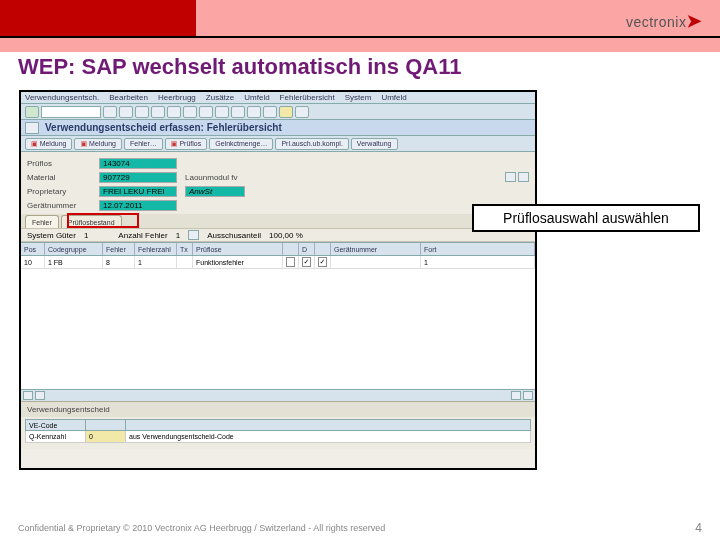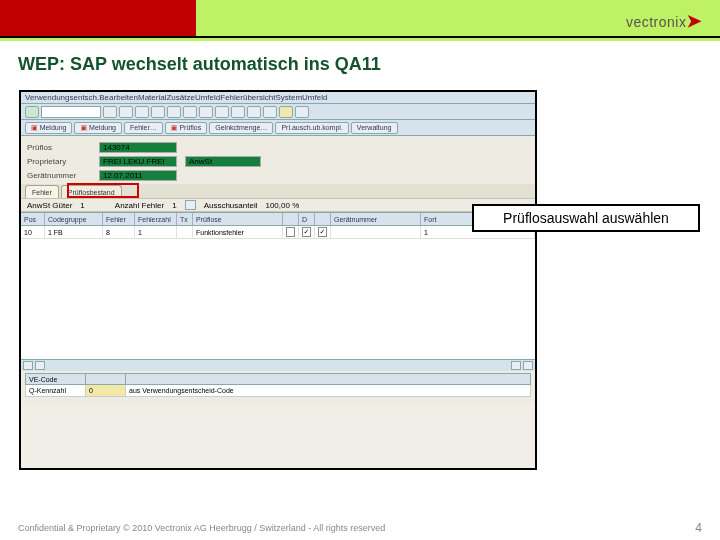--- a/index.html
+++ b/index.html
@@ -1,39 +1,39 @@
 <!DOCTYPE html>
 <html><head>
 <meta charset="utf-8">
 <style>
   * { box-sizing: border-box; margin: 0; padding: 0; }
   body { width: 720px; height: 540px; font-family: Arial, sans-serif; background: #fff; position: relative; overflow: hidden; }
-  .topbar { height: 41px; background: #bef264; position: relative; }
+  .topbar { height: 52px; background: #fca5a5; position: relative; }
   .redblock { position: absolute; left: 0; top: 0; width: 196px; height: 36px; background: #c00000; }
   .logo { position: absolute; right: 18px; top: 10px; font-size: 14px; color: #555; font-weight: 500; letter-spacing: 0.5px; }
   .logo-arrow { color: #c00000; font-size: 18px; font-weight: bold; }
   .rule { position: absolute; left: 0; right: 0; top: 36px; height: 2px; background: #000; }
-  .slide-title { position: absolute; left: 18px; top: 54px; font-size: 18px; font-weight: bold; color: #14532d; }
+  .slide-title { position: absolute; left: 18px; top: 54px; font-size: 22px; font-weight: bold; color: #701a75; }
   .sap-window { position: absolute; left: 19px; top: 90px; width: 518px; height: 380px; border: 2px solid #000; background: #f0eee6; font-size: 8px; font-family: Arial, sans-serif; }
-  .menubar { height: 12px; background: #d7e3ec; border-bottom: 1px solid #8aa; display: flex; align-items: center; padding: 0 4px; color: #335; }
+  .menubar { height: 12px; background: #d7e3ec; border-bottom: 1px solid #8aa; display: flex; align-items: center; padding: 0 4px; gap: 10px; color: #335; }
   .menubar span { cursor: default; }
   .toolbar1 { height: 16px; background: #d7e3ec; border-bottom: 1px solid #8aa; display: flex; align-items: center; gap: 2px; padding: 0 4px; }
   .tbicon { width: 14px; height: 12px; background: #e8eef3; border: 1px solid #8aa; border-radius: 2px; }
   .tbicon.check { background: #cfe6cf; }
   .tbicon.yellow { background: #f2e9a8; }
   .bluebar { height: 16px; background: #c9d9ed; border-bottom: 1px solid #8aa; display: flex; align-items: center; padding: 0 4px; color: #2a3a6a; font-weight: bold; font-size: 10px; }
   .blueicon { width: 14px; height: 12px; background: #e8eef3; border: 1px solid #8aa; margin-right: 6px; }
   .toolbar2 { height: 16px; background: #d7e3ec; border-bottom: 1px solid #8aa; display: flex; align-items: center; gap: 2px; padding: 0 4px; }
   .tbbtn { height: 12px; padding: 0 5px; background: #e8eef3; border: 1px solid #8aa; border-radius: 2px; display: flex; align-items: center; color: #335; font-size: 7px; }
   .formarea { padding: 4px 6px 2px 6px; background: #eeece2; }
   .formrow { display: flex; align-items: center; height: 14px; }
   .flabel { width: 72px; color: #444; }
-  .finput { height: 11px; background: #15803d; border: 1px solid #aaa; padding: 0 3px; display: flex; align-items: center; margin-right: 8px; }
+  .finput { height: 11px; background: #14b8a6; border: 1px solid #aaa; padding: 0 3px; display: flex; align-items: center; margin-right: 8px; }
   .finput.w1 { width: 78px; }
-  .finput.w2 { width: 76px; }
+  .finput.w2 { width: 60px; font-style: italic; }
   .tabstrip { display: flex; height: 14px; background: #e3e0d4; gap: 2px; padding-left: 4px; align-items: flex-end; position: relative; }
   .tab { height: 13px; padding: 0 6px; background: #efece0; border: 1px solid #a9a48a; border-bottom: none; font-size: 7px; display: flex; align-items: center; color: #333; border-radius: 3px 3px 0 0; }
   .tab.active { background: #f6f3e8; }
   .redbox { position: absolute; border: 2px solid #d00000; left: 46px; top: -1px; width: 72px; height: 15px; pointer-events: none; }
   .gridhead { display: flex; height: 14px; background: #d7e3ec; border-top: 1px solid #8aa; border-bottom: 1px solid #8aa; }
   .gh { border-right: 1px solid #aac; padding: 1px 3px; color: #335; font-size: 7px; display: flex; align-items: center; }
   .gridrow { display: flex; height: 13px; background: #fff; border-bottom: 1px solid #ddd; }
   .gc { border-right: 1px solid #e0e0e0; padding: 1px 3px; font-size: 7px; display: flex; align-items: center; }
   .gridempty { flex: 1; background: #fff; }
   .scrollstrip { height: 12px; background: #d7e3ec; display: flex; justify-content: space-between; align-items: center; padding: 0 2px; border-top: 1px solid #8aa; }
@@ -65,21 +65,21 @@
   </div>
 </div>
 <div class="rule"></div>
 
 <h1 class="slide-title">WEP: SAP wechselt automatisch ins QA11</h1>
 
 <div class="sap-window">
   <div class="menubar">
     <span>Verwendungsentsch.</span>
     <span>Bearbeiten</span>
-    <span>Material</span>
+    <span>Heerbrugg</span>
     <span>Zusätze</span>
     <span>Umfeld</span>
     <span>Fehlerübersicht</span>
     <span>System</span>
     <span>Umfeld</span>
   </div>
   <div class="toolbar1">
     <div class="tbicon check"></div>
     <div style="width:60px;height:12px;background:#fff;border:1px solid #8aa;"></div>
     <div class="tbicon"></div>
@@ -89,20 +89,24 @@
     <div class="tbicon"></div>
     <div class="tbicon"></div>
     <div class="tbicon"></div>
     <div class="tbicon"></div>
     <div class="tbicon"></div>
     <div class="tbicon"></div>
     <div class="tbicon"></div>
     <div class="tbicon yellow"></div>
     <div class="tbicon"></div>
   </div>
+  <div class="bluebar">
+    <div class="blueicon"></div>
+    <span>Verwendungsentscheid erfassen: Fehlerübersicht</span>
+  </div>
   <div class="toolbar2">
     <div class="tbbtn">
         <span style="color:#c33;margin-right:2px;">▣</span>
         <span>Meldung</span>
       </div>
     <div class="tbbtn">
         <span style="color:#c33;margin-right:2px;">▣</span>
         <span>Meldung</span>
       </div>
     <div class="tbbtn"><span>Fehler</span>…</div>
@@ -116,40 +120,49 @@
       </div>
     <div class="tbbtn">
         <span>Verwaltung</span>
       </div>
   </div>
 
   <div class="formarea">
     <div class="formrow">
       <div class="flabel">Prüflos</div>
       <div class="finput w1">143074</div>
+    </div>
+    <div class="formrow">
+      <div class="flabel">Material</div>
+      <div class="finput w1">907729</div>
+      <div style="color:#444;">Laounmodul fv</div>
+      <div style="margin-left:auto;display:flex;gap:2px;">
+        <div class="siconbox"></div>
+        <div class="siconbox"></div>
+      </div>
     </div>
     <div class="formrow">
       <div class="flabel">Proprietary</div>
       <div class="finput w1">FREI LEKU FREI</div>
       <div class="finput w2">AnwSt</div>
     </div>
     <div class="formrow">
       <div class="flabel">Gerätnummer</div>
       <div class="finput w1">12.07.2011</div>
     </div>
   </div>
 
   <div class="tabstrip">
     <div class="tab active">Fehler</div>
     <div class="tab">Prüflosbestand</div>
     <div class="redbox"></div>
   </div>
 
   <div class="summaryrow">
-    <span>AnwSt Güter</span>
+    <span>System Güter</span>
     <span>1</span>
     <span style="width:14px;"></span>
     <span>Anzahl Fehler</span>
     <span>1</span>
     <div class="siconbox"></div>
     <span>Ausschusanteil</span>
     <span>100,00 %</span>
   </div>
 
   <div class="gridhead">
@@ -189,20 +202,21 @@
     <div style="display:flex;gap:2px;">
         <div class="sarrow"></div>
         <div class="sarrow"></div>
       </div>
     <div style="display:flex;gap:2px;">
         <div class="sarrow"></div>
         <div class="sarrow"></div>
       </div>
   </div>
 
+  <div class="footerlabel">Verwendungsentscheid</div>
   <div class="footergrid">
     <div class="footerheadrow">
       <div class="fh" style="width:60px;">VE-Code</div>
       <div class="fh" style="width:40px;"></div>
       <div class="fh" style="flex:1;"></div>
     </div>
     <div class="fdrow">
       <div class="fd" style="width:60px;">Q-Kennzahl</div>
       <div class="fd yellow" style="width:40px;">0</div>
       <div class="fd" style="flex:1;">aus Verwendungsentscheid-Code</div>

